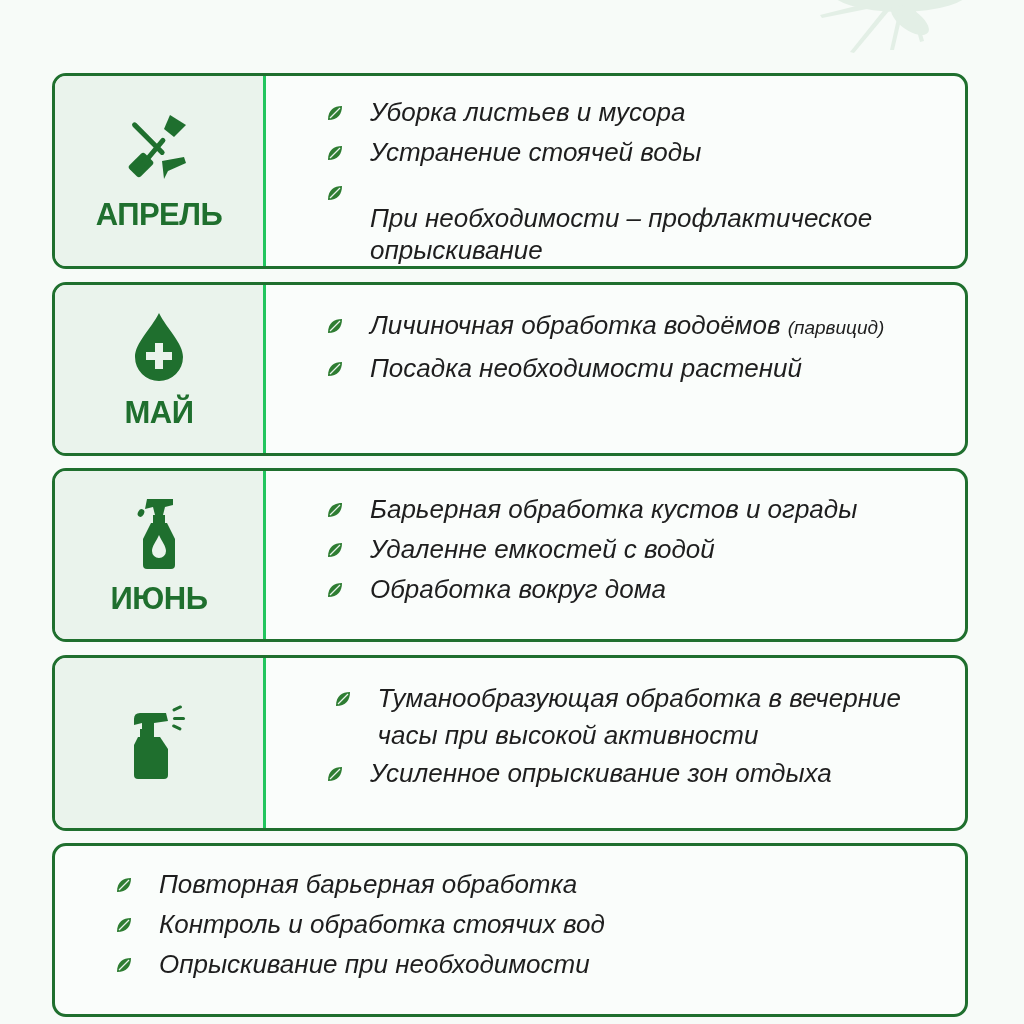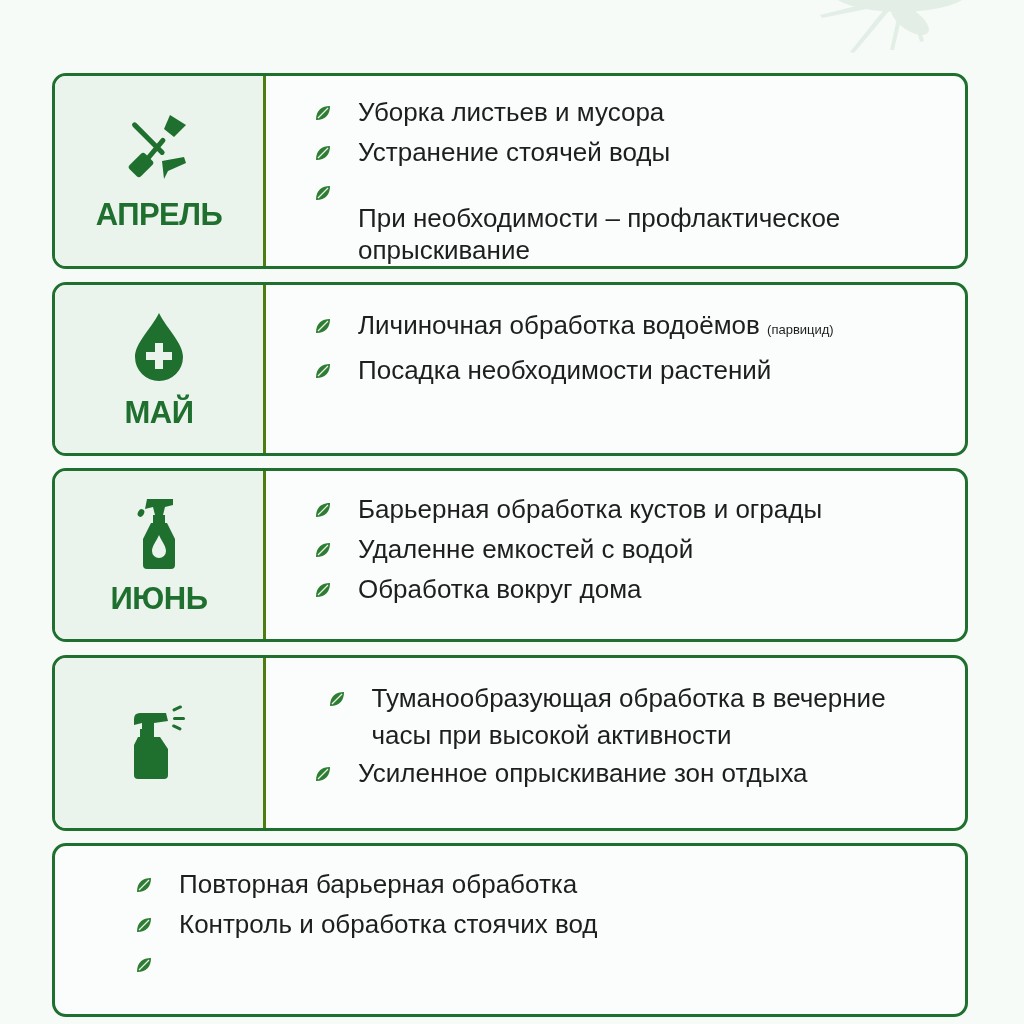--- a/index.html
+++ b/index.html
@@ -10,32 +10,32 @@
   }
   .watermark { position:absolute; left:760px; top:-20px; width:220px; height:100px; opacity:1; }
   .card {
     position:absolute; left:52px; width:916px;
     border:3px solid #1f6f2e; border-radius:14px;
     background:#fafdfb; box-sizing:border-box; overflow:hidden;
     display:flex;
   }
   .month {
     width:211px; flex:0 0 211px; background:#eaf3ec;
-    border-right:3px solid #4d7c0f; box-sizing:border-box;
+    border-right:3px solid #22c55e; box-sizing:border-box;
     display:flex; flex-direction:column; align-items:center; justify-content:center;
   }
   .month .icon { width:70px; height:80px; display:flex; align-items:center; justify-content:center; }
   .month .label {
     font-weight:bold; color:#1f6f2e; font-size:31px; letter-spacing:-0.5px; margin-top:8px;
   }
-  .tasks { flex:1; padding:20px 0 0 48px; }
+  .tasks { flex:1; padding:20px 0 0 60px;font-style:italic; }
   .task { display:flex; align-items:flex-start; color:#1e1e1e; font-size:26px; line-height:32px; margin-bottom:8px; }
   .task .leaf { width:18px; height:18px; margin-top:8px; margin-right:26px; flex:0 0 18px; }
   .task .txt { display:block; }
-  .task .small { font-size:13px; }
+  .task .small { font-size:19px; }
 </style>
 </head>
 <body>
 
 <svg class="watermark" viewBox="0 0 220 100">
   <g fill="#e3efe6">
     <ellipse cx="140" cy="10" rx="70" ry="22"></ellipse>
     <ellipse cx="150" cy="40" rx="22" ry="10" transform="rotate(35 150 40)"></ellipse>
     <path d="M120 20 L60 35 L62 38 L122 26Z"></path>
     <path d="M140 25 L130 70 L134 70 L144 27Z"></path>
@@ -180,35 +180,36 @@
       <svg class="leaf" viewBox="0 0 18 18">
           <path d="M2 16 C2 6 8 2 16 2 C16 10 12 16 2 16Z" fill="#2e7d32"></path>
           <path d="M4 14 L14 4" stroke="#eaf3ec" stroke-width="1.2"></path>
         </svg>
       <span class="txt">Усиленное опрыскивание зон отдыха</span>
     </div>
   </div>
 </div>
 
 <div class="card" style="top:843px;height:174px;">
-  <div class="tasks" style="padding-top:22px;margin-left:32px;">
+  <div class="tasks" style="padding-top:22px;">
     <div class="task">
       <svg class="leaf" viewBox="0 0 18 18">
           <path d="M2 16 C2 6 8 2 16 2 C16 10 12 16 2 16Z" fill="#2e7d32"></path>
           <path d="M4 14 L14 4" stroke="#eaf3ec" stroke-width="1.2"></path>
         </svg>
       <span class="txt">Повторная барьерная обработка</span>
     </div>
     <div class="task">
       <svg class="leaf" viewBox="0 0 18 18">
           <path d="M2 16 C2 6 8 2 16 2 C16 10 12 16 2 16Z" fill="#2e7d32"></path>
           <path d="M4 14 L14 4" stroke="#eaf3ec" stroke-width="1.2"></path>
         </svg>
       <span class="txt">Контроль и обработка стоячих вод</span>
     </div>
     <div class="task">
       <svg class="leaf" viewBox="0 0 18 18">
           <path d="M2 16 C2 6 8 2 16 2 C16 10 12 16 2 16Z" fill="#2e7d32"></path>
           <path d="M4 14 L14 4" stroke="#eaf3ec" stroke-width="1.2"></path>
         </svg>
+      <span class="txt">Опрыскивание при необходимости</span>
     </div>
   </div>
 </div>
 
 </body></html>

